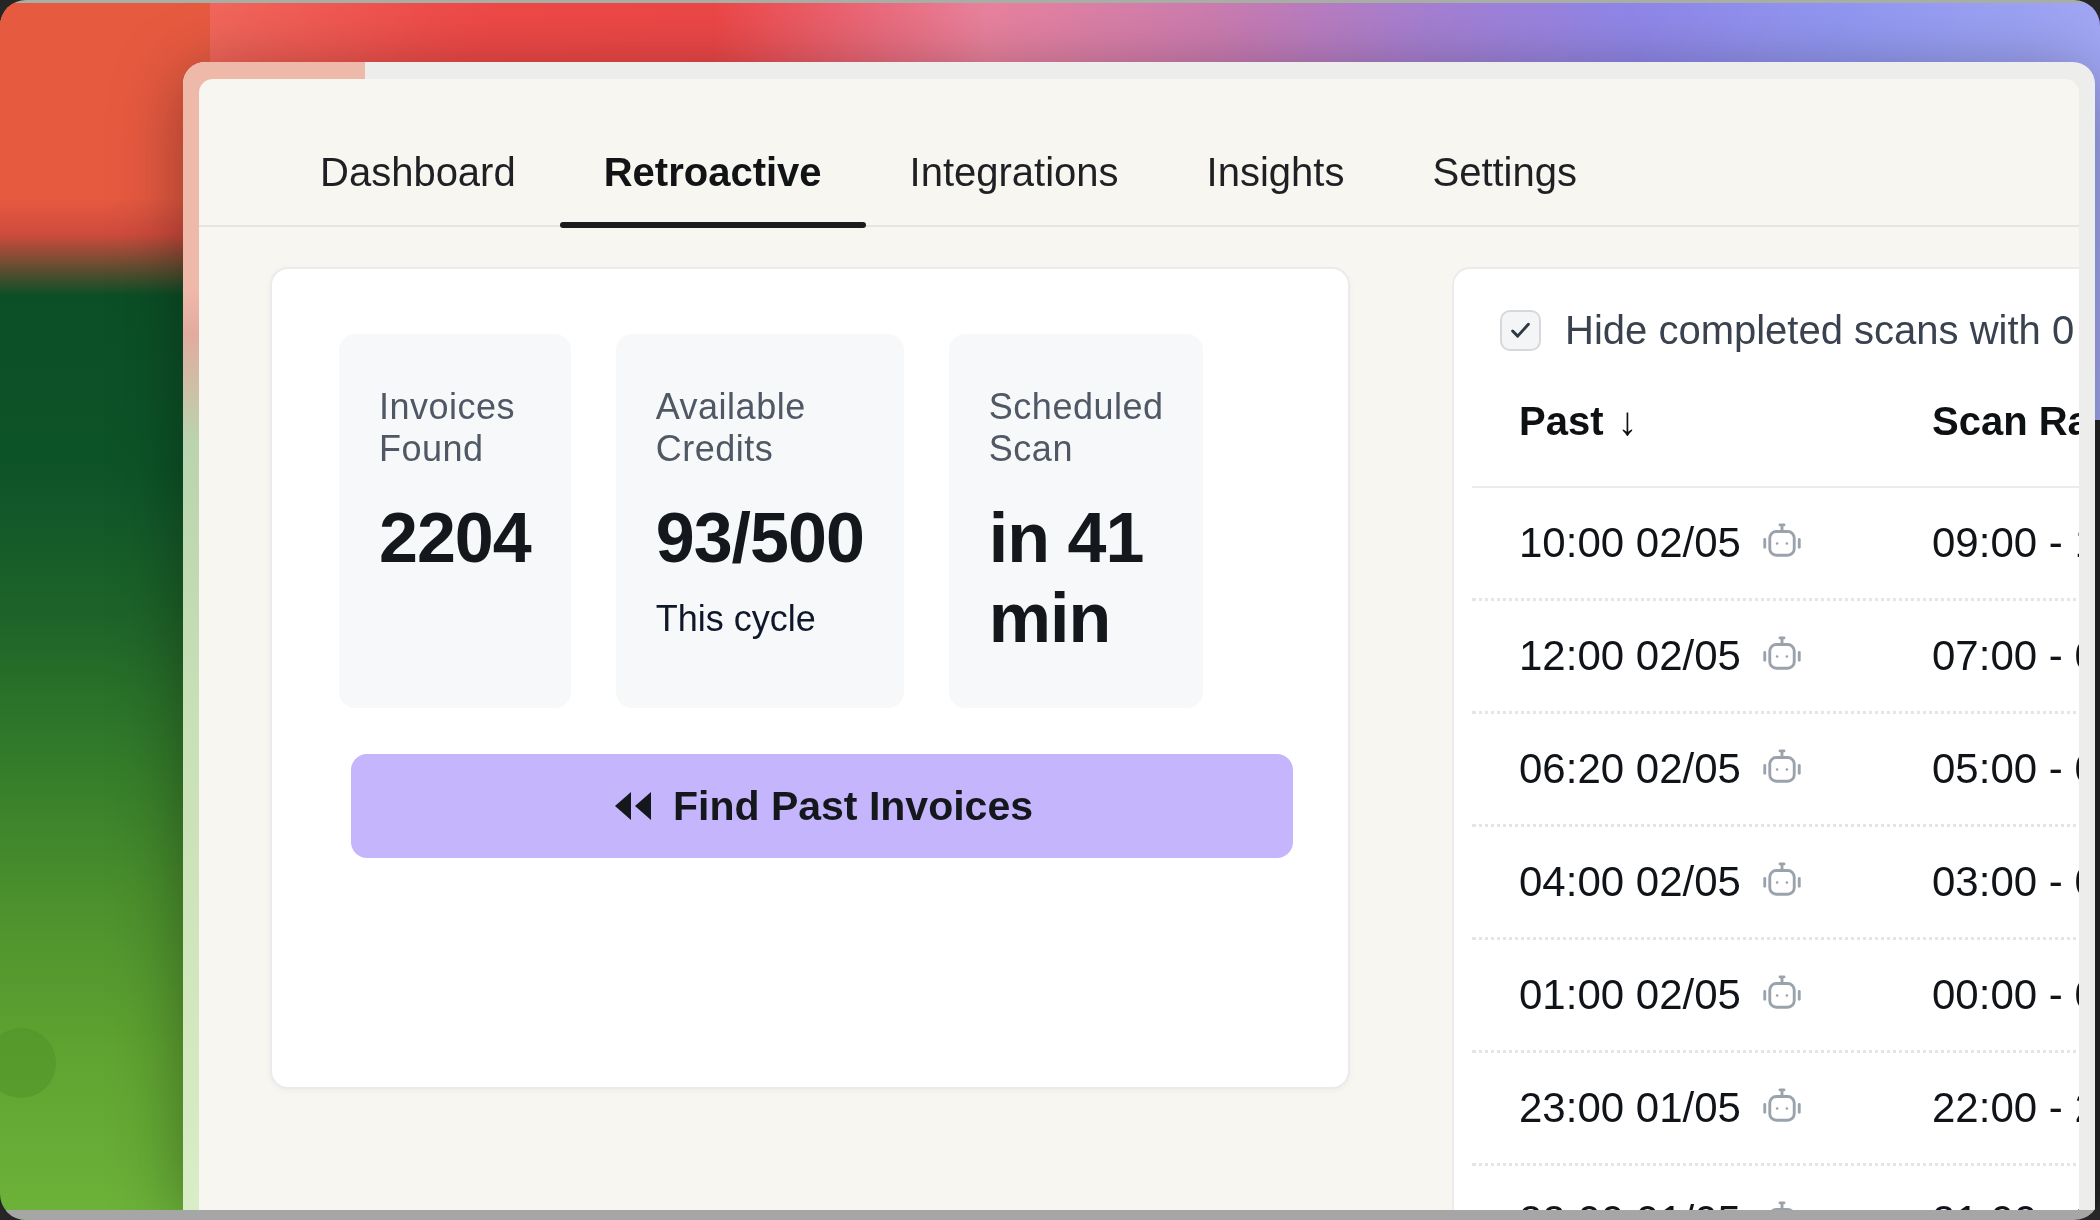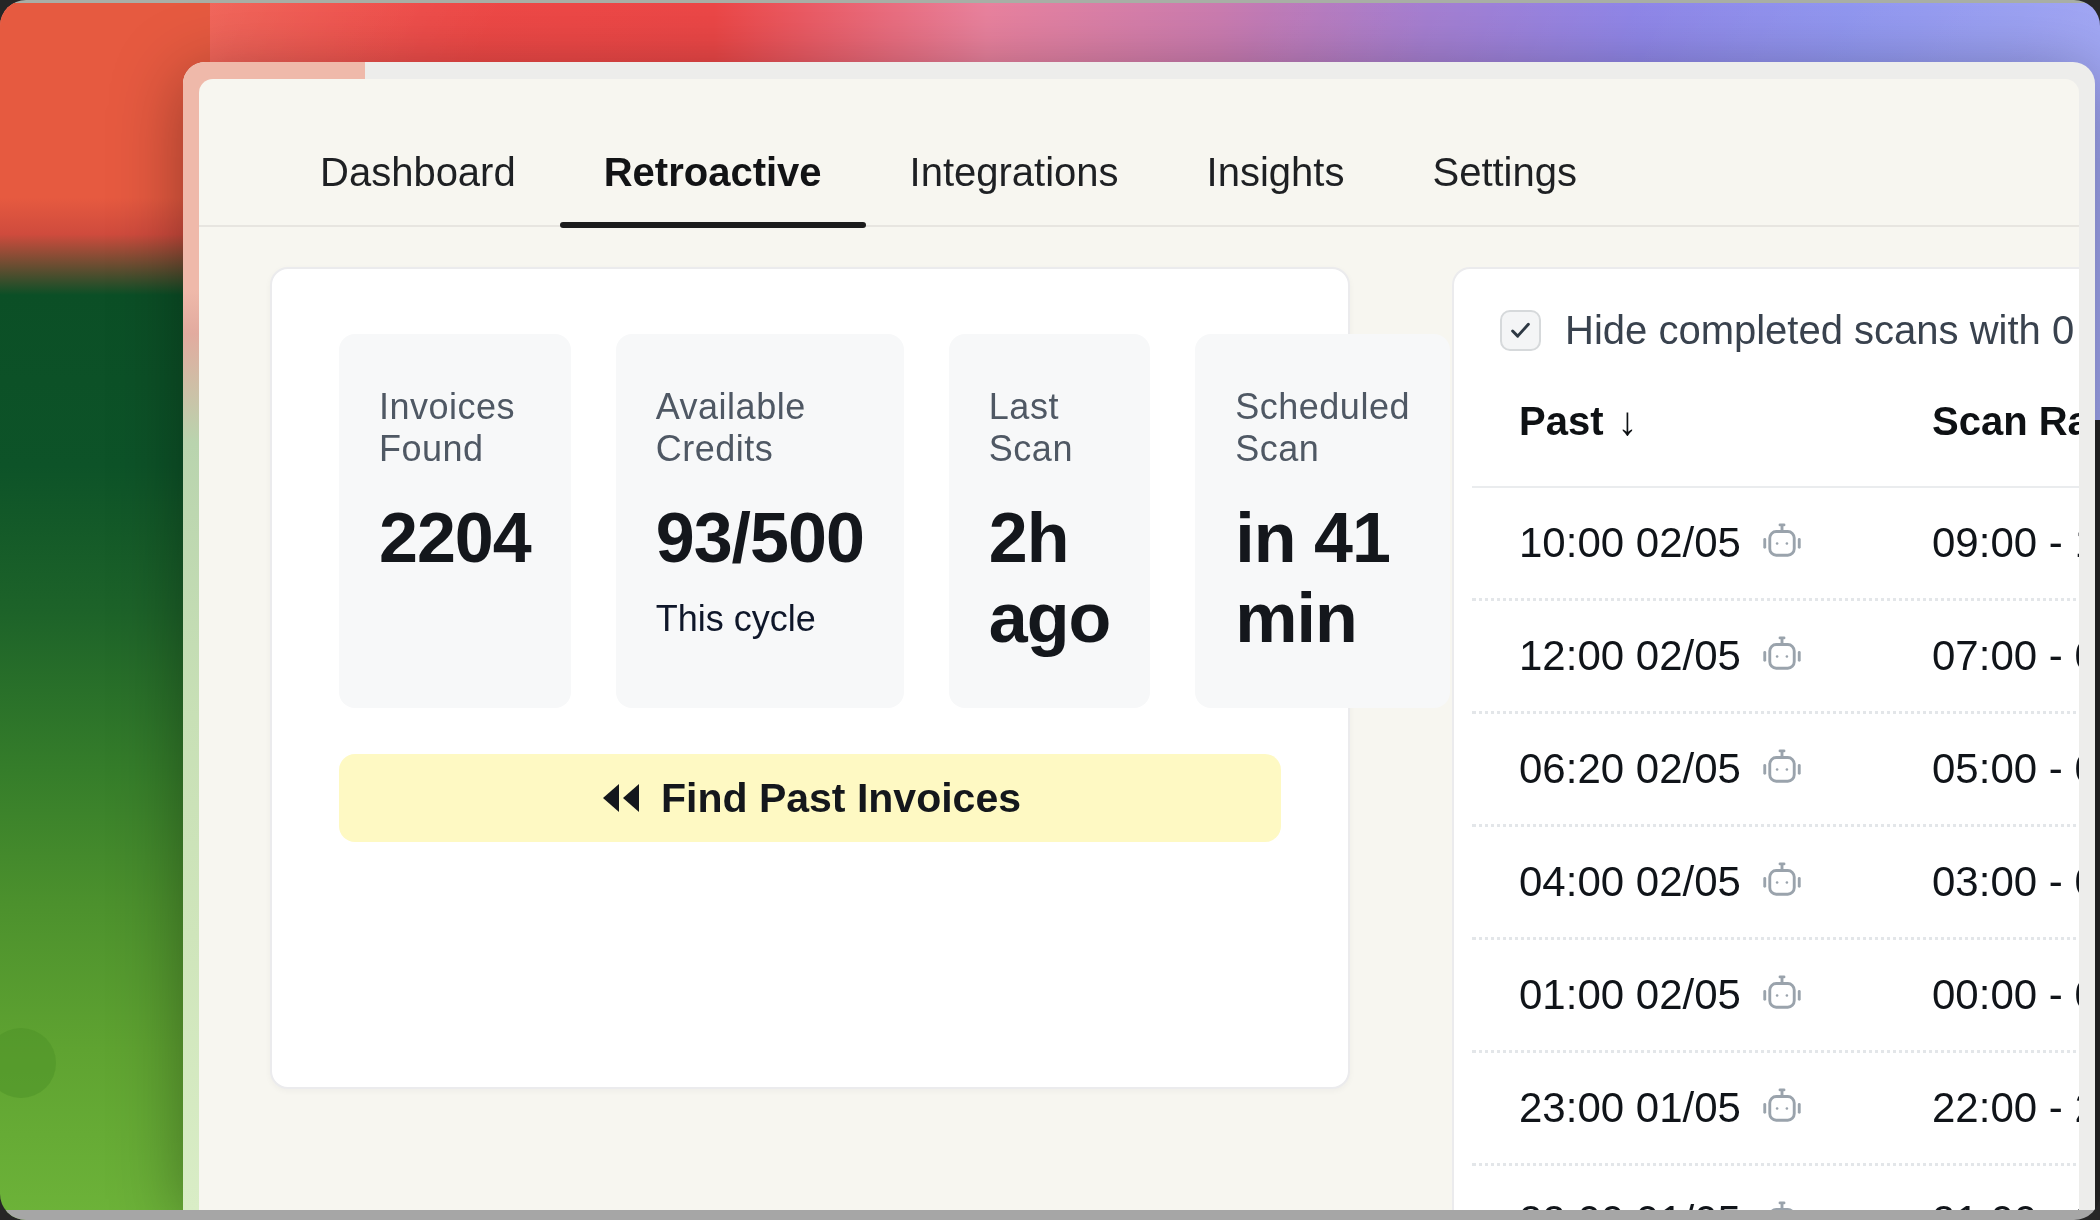--- a/index.html
+++ b/index.html
@@ -38,23 +38,23 @@
 
   .card{flex:none;width:1080px;height:822px;box-sizing:border-box;background:#ffffff;border:2px solid #ebebed;
         border-radius:18px;padding:65px 67px;box-shadow:0 2px 6px rgba(20,20,40,.04);}
   .tile-grid{display:grid;grid-template-columns:1fr 1fr 1fr 1fr;gap:45px;}
   .tile{background:#f7f8f9;border-radius:16px;padding:52px 40px 50px 40px;}
   .tile-label{font-size:36px;color:#4f5864;letter-spacing:.5px;}
   .tile-value{font-size:70px;font-weight:bold;color:#14171c;margin-top:28px;letter-spacing:-1px;}
   .tile-caption{font-size:36px;color:#0f172a;margin-top:20px;min-height:40px;}
   .tile-caption:empty{display:none;}
 
-  .find-btn{margin-top:46px;width:100%;height:88px;border:none;border-radius:16px;background:#fef9c3;
+  .find-btn{margin-top:46px;width:100%;height:104px;border:none;border-radius:16px;background:#c4b5fd;
     display:flex;align-items:center;justify-content:center;gap:20px;font-family:inherit;
-    font-size:41px;font-weight:bold;color:#14171c;cursor:pointer;}
+    font-size:41px;font-weight:bold;color:#14171c;cursor:pointer;margin-left:12px;}
 
   
   .panel{flex:none;margin-left:102px;width:700px;align-self:stretch;box-sizing:border-box;background:#ffffff;
     border:2px solid #ebebed;border-bottom:none;border-radius:18px 18px 0 0;padding-top:39px;}
   .filter-row{display:flex;align-items:center;gap:24px;padding-left:46px;}
   .checkbox{flex:none;width:41px;height:41px;box-sizing:border-box;border:2px solid #d6d9db;border-radius:10px;
     background:#f4f5f6;display:flex;align-items:center;justify-content:center;cursor:pointer;}
   .filter-label{font-size:40px;color:#39424e;white-space:nowrap;}
 
   .thead{margin:46px 0 0 18px;padding:0 0 42px 47px;border-bottom:2px solid #eaecee;
@@ -107,24 +107,20 @@
               <div class="tile">
                 <div class="tile-label">Invoices Found</div>
                 <div class="tile-value">2204</div>
               </div>
               <div class="tile">
                 <div class="tile-label">Available Credits</div>
                 <div class="tile-value">93/500</div>
                 <div class="tile-caption">This cycle</div>
               </div>
               <div class="tile">
-                <div class="tile-label">Last Scan</div>
-                <div class="tile-value">2h ago</div>
-              </div>
-              <div class="tile">
                 <div class="tile-label">Scheduled Scan</div>
                 <div class="tile-value">in 41 min</div>
               </div>
             </div>
           <button class="find-btn">
             <span style="display:flex">
               <svg width="42" height="34" viewBox="0 0 42 34">
                 <polygon points="20,3 4,17 20,31" fill="#14171c"></polygon>
                 <polygon points="40,3 24,17 40,31" fill="#14171c"></polygon>
               </svg>

